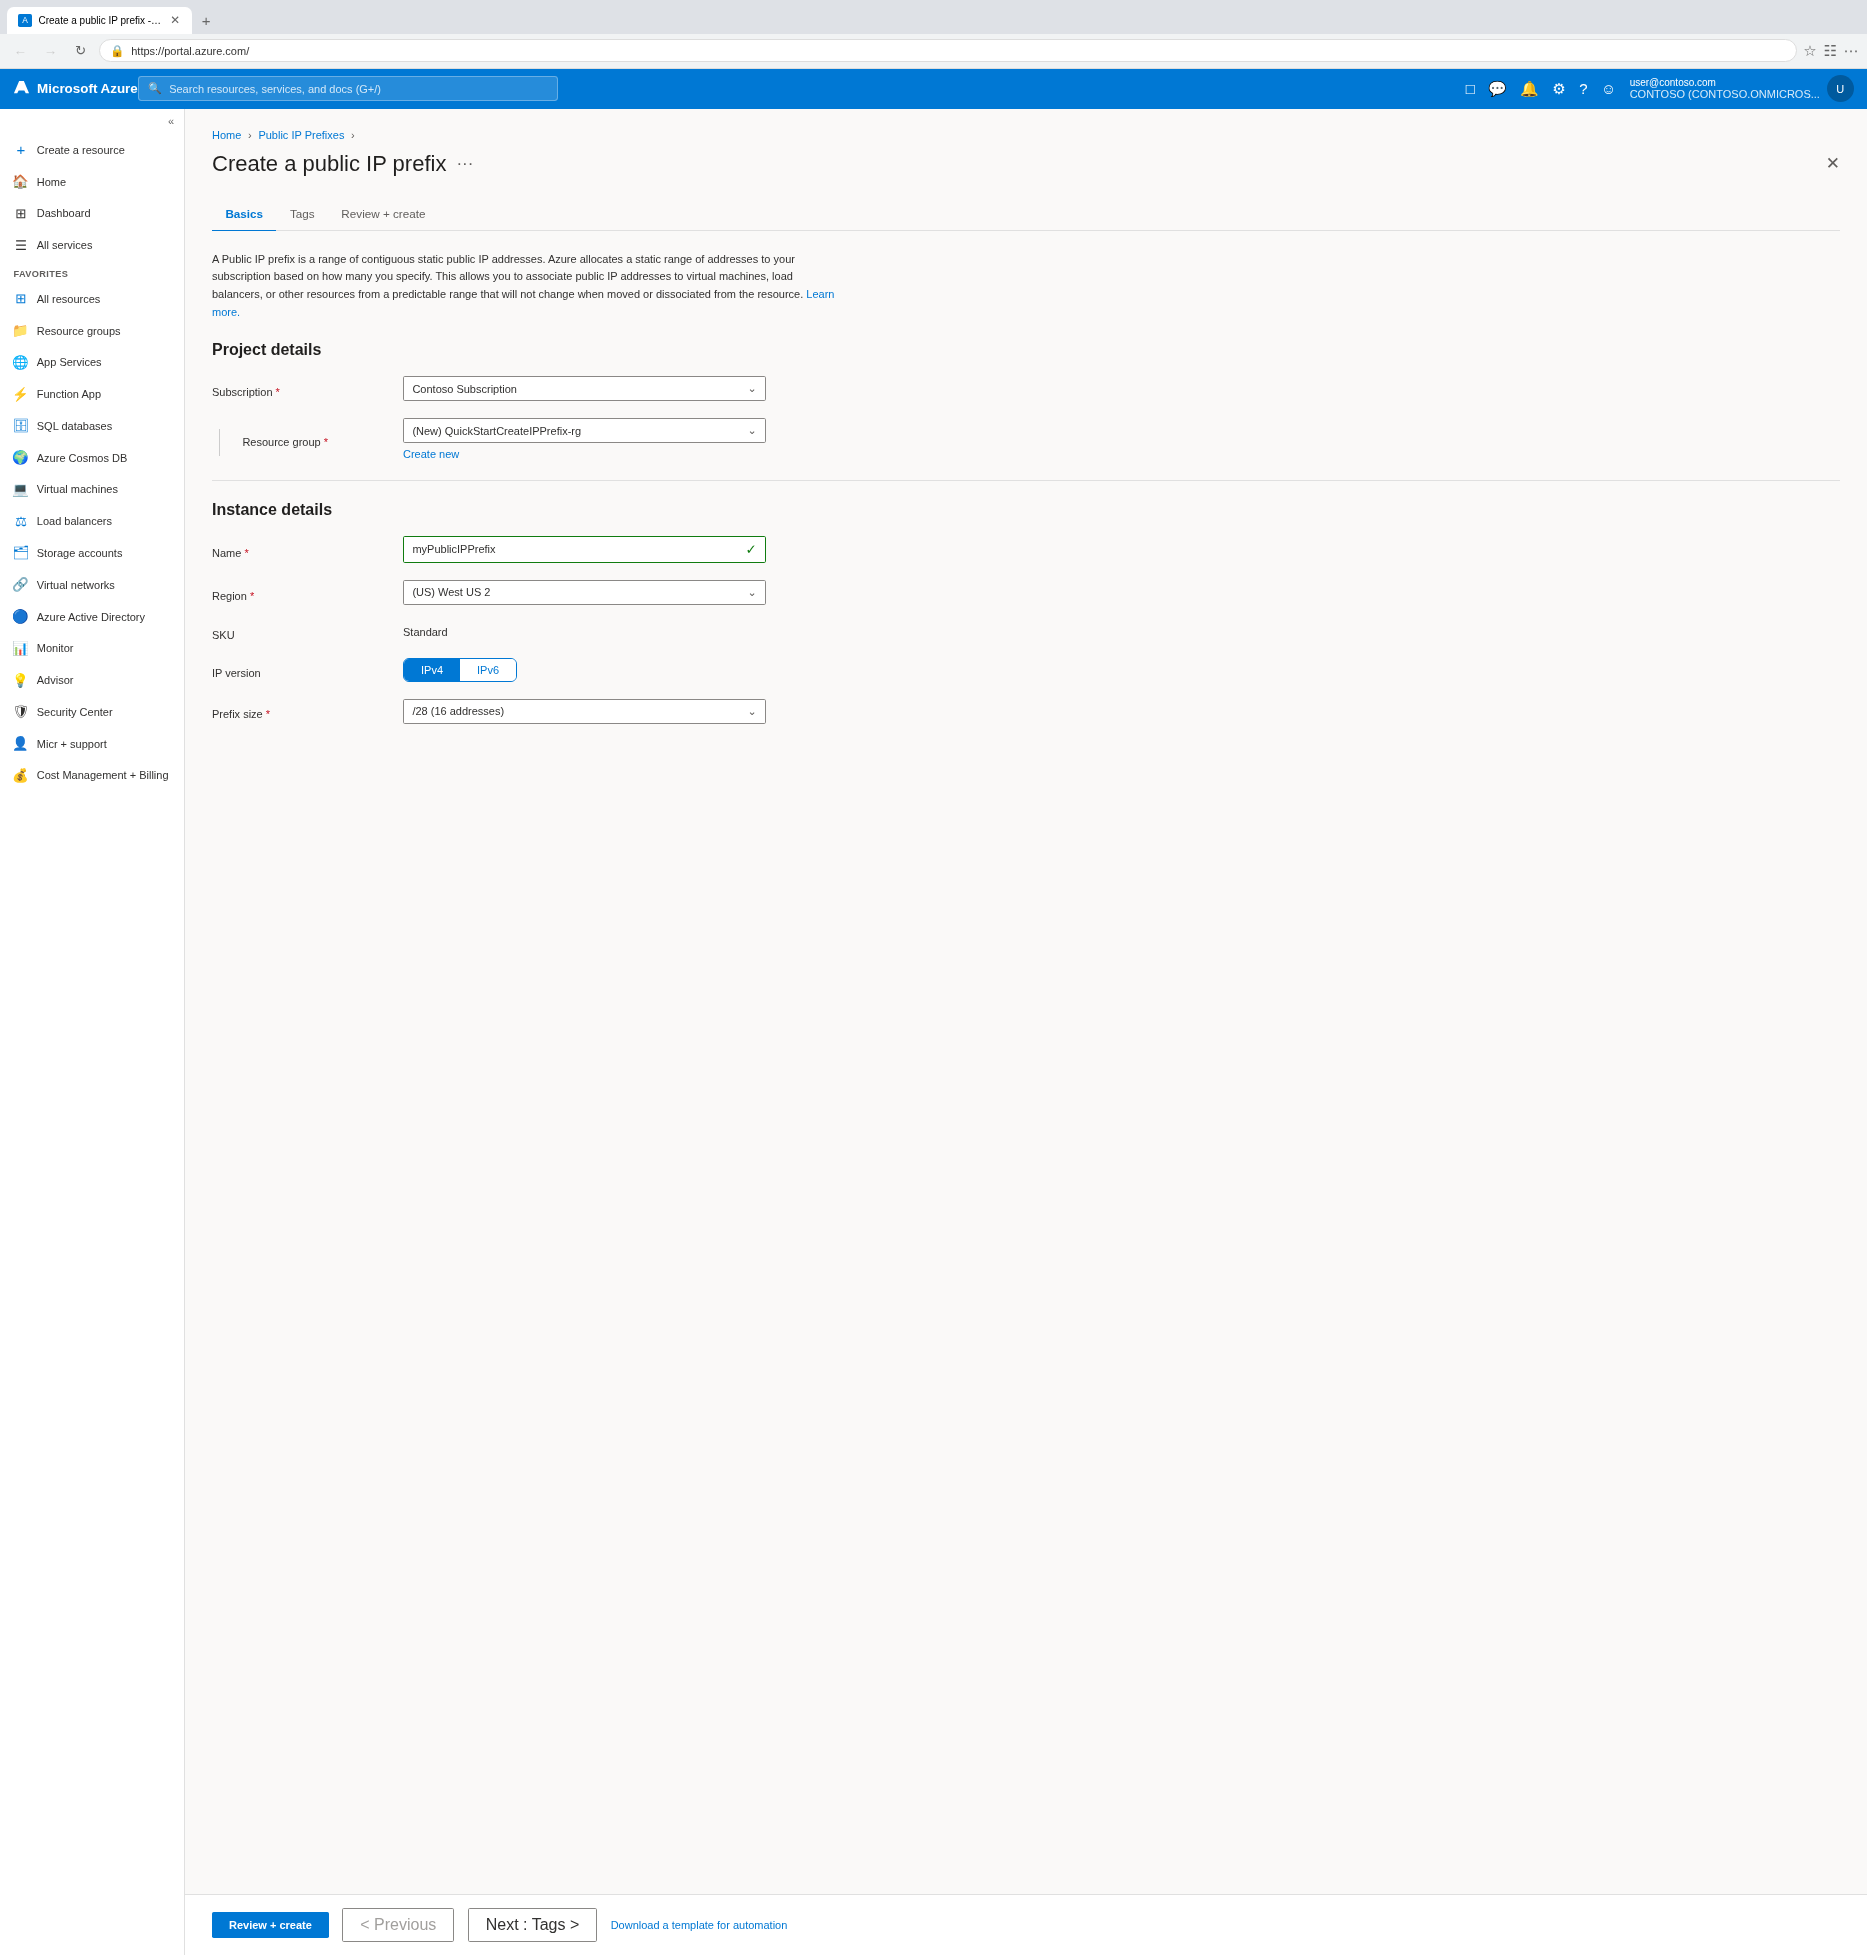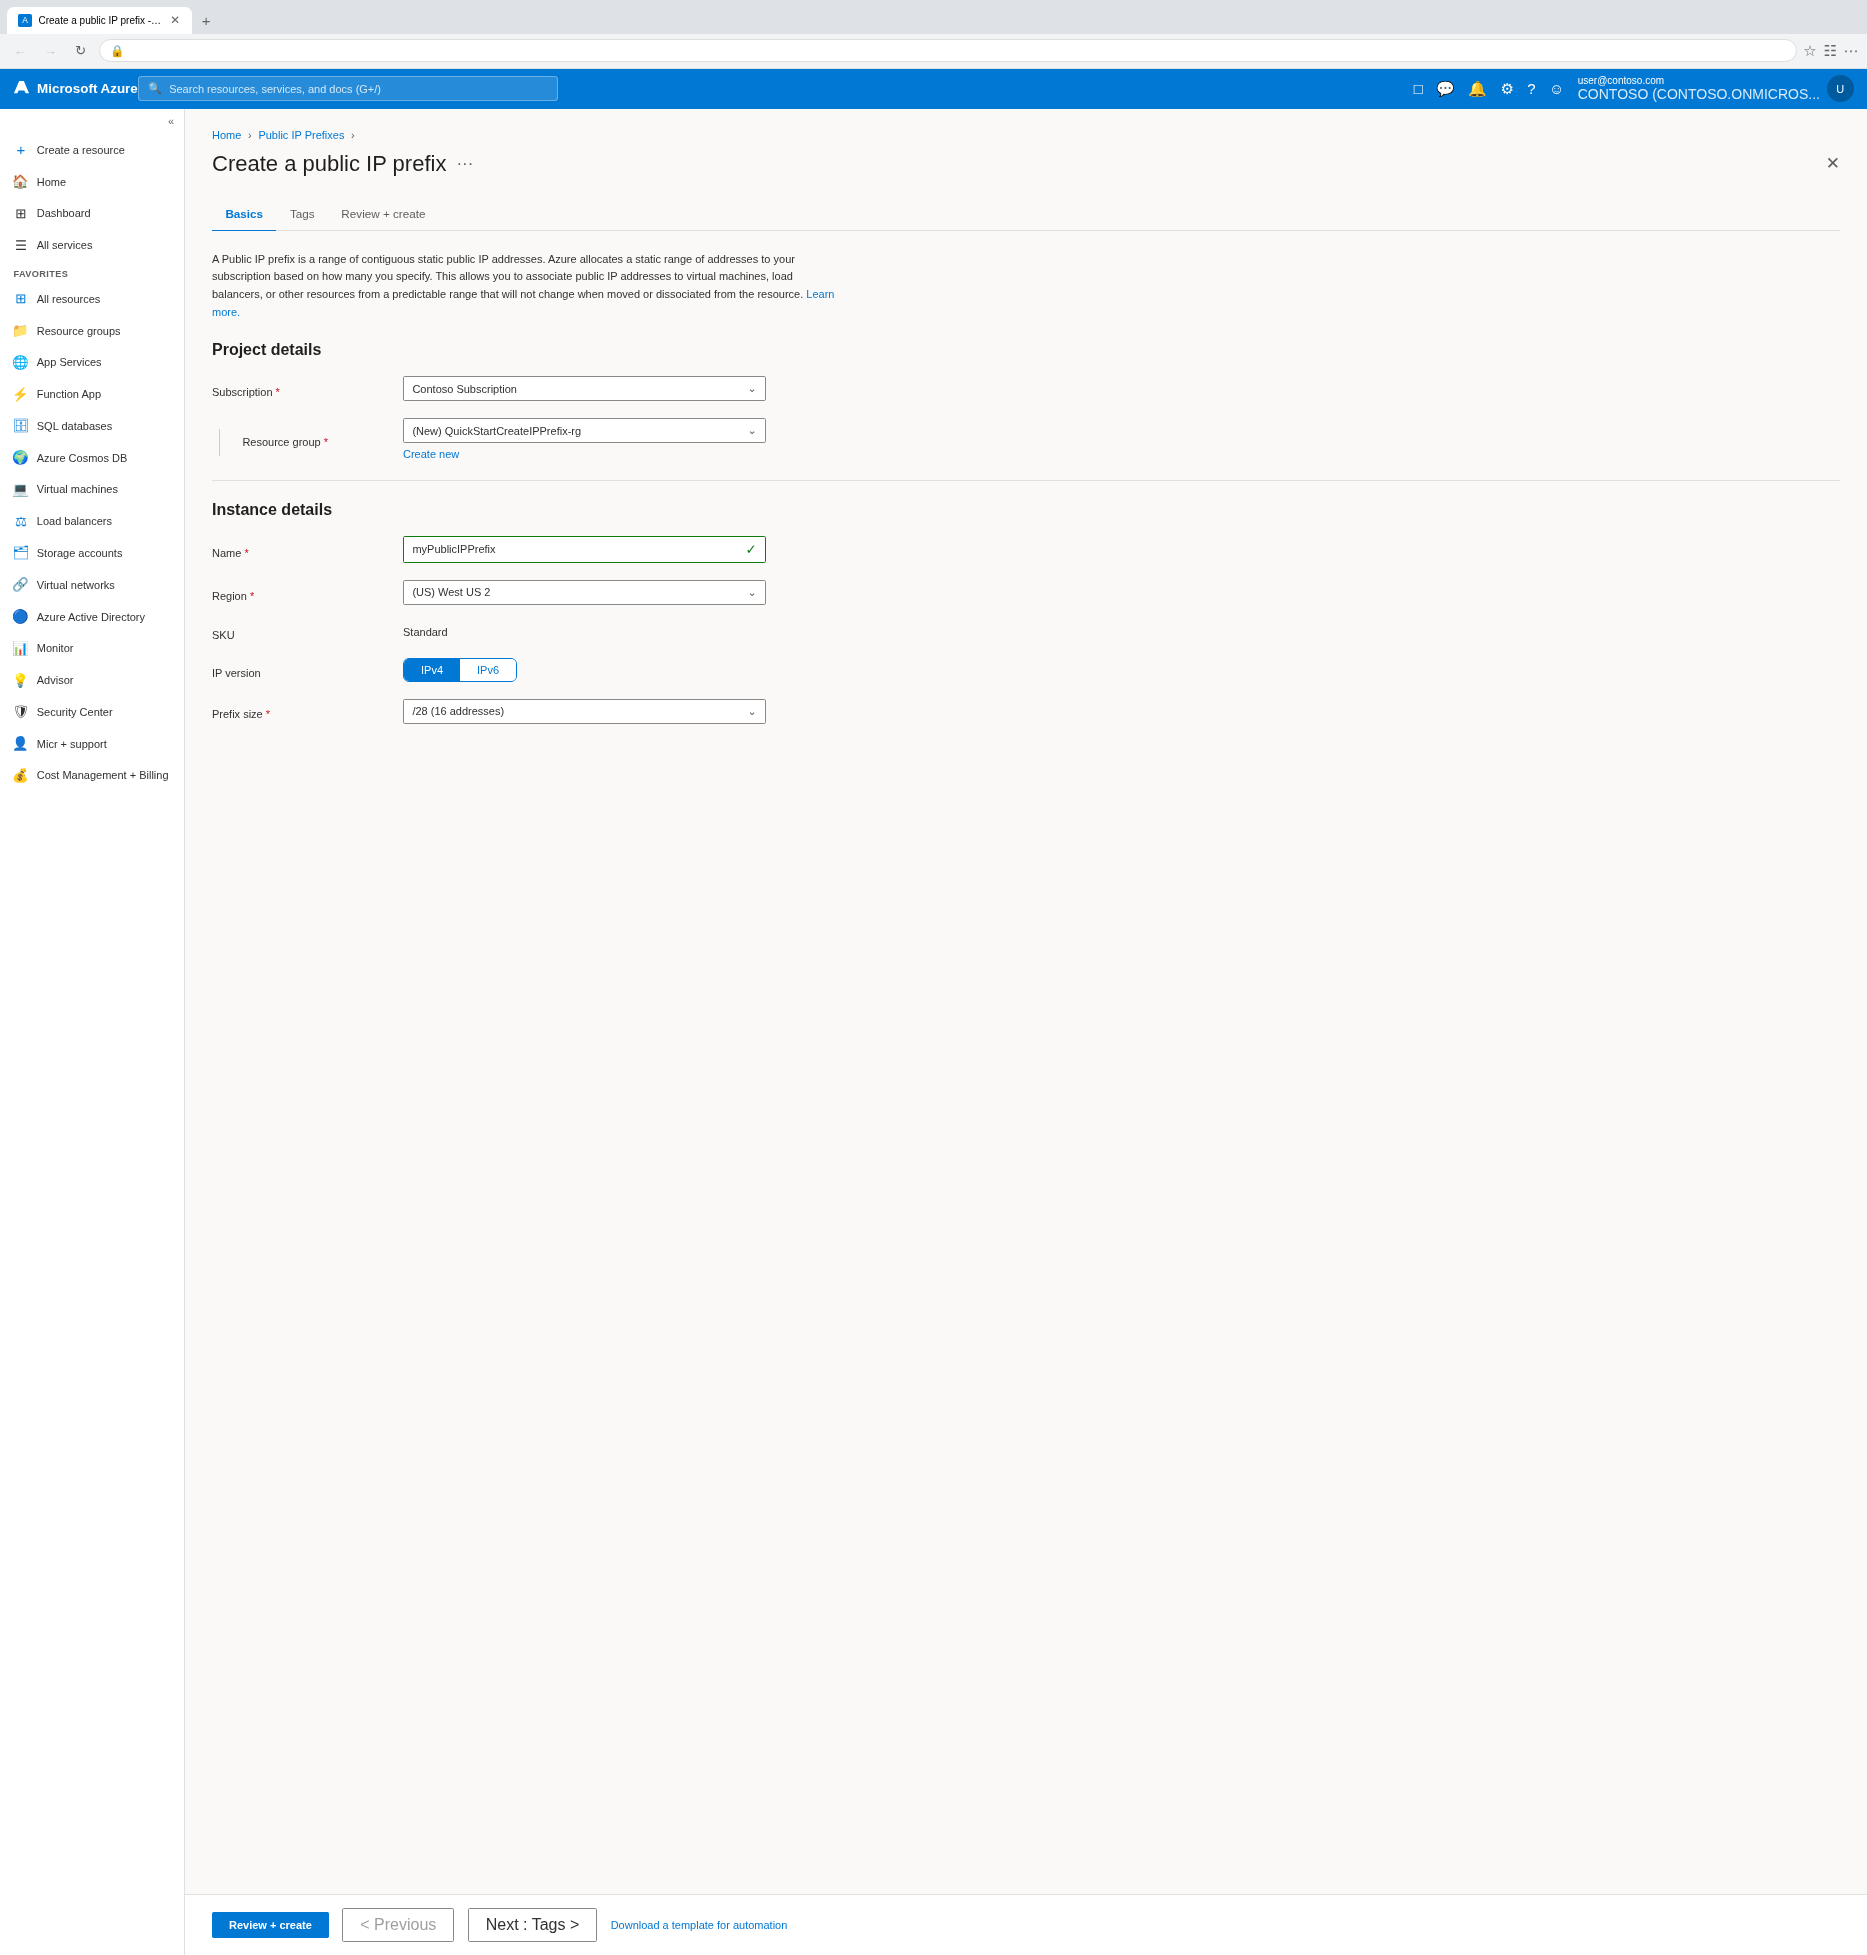--- a/index.html
+++ b/index.html
@@ -356,20 +356,21 @@
         <span class="browser-tab-close">✕</span>
       </div>
       <span class="browser-new-tab">+</span>
     </div>
     <div class="browser-controls">
       <button class="browser-nav-btn disabled">←</button>
       <button class="browser-nav-btn disabled">→</button>
       <button class="browser-nav-btn">↻</button>
       <div class="browser-address-bar">
         <span class="browser-address-icon">🔒</span>
+        <span class="browser-address-text">https://portal.azure.com/</span>
       </div>
       <div class="browser-actions">
         <span>☆</span>
         <span>☷</span>
         <span>⋯</span>
       </div>
     </div>
   </div>
 
   <div class="azure-header">
@@ -386,21 +387,21 @@
     <div class="azure-header-icons">
       <span class="azure-header-icon">□</span>
       <span class="azure-header-icon">💬</span>
       <span class="azure-header-icon">🔔</span>
       <span class="azure-header-icon">⚙</span>
       <span class="azure-header-icon">?</span>
       <span class="azure-header-icon">☺</span>
       <div class="azure-user">
         <div>
           <div style="font-size:10px;">user@contoso.com</div>
-          <div style="font-size:14px;opacity:0.85;">CONTOSO (CONTOSO.ONMICROS...</div>
+          <div style="font-size:11px;opacity:0.85;">CONTOSO (CONTOSO.ONMICROS...</div>
         </div>
         <div class="azure-avatar">
           <span>U</span>
         </div>
       </div>
     </div>
   </div>
 
   <div class="main-layout">
 

